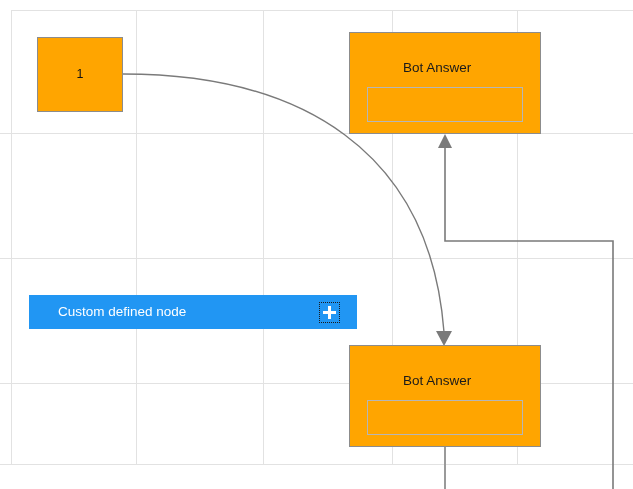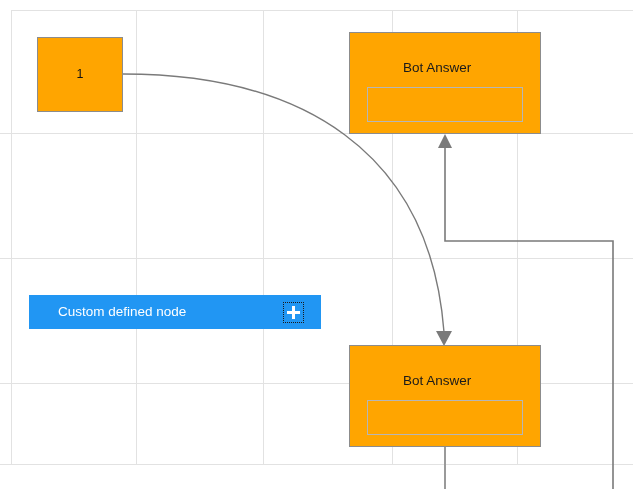--- a/index.html
+++ b/index.html
@@ -73,21 +73,21 @@
   .node-square-label {
     font-size: 12.5px;
     color: #111111;
     line-height: 1;
   }
   
   .palette-bar {
     position: absolute;
     left: 29px;
     top: 295px;
-    width: 292px;
+    width: 328px;
     height: 34px;
     background: #2196f3;
     display: flex;
     align-items: center;
     box-sizing: border-box;
   }
   .palette-label {
     position: absolute;
     left: 29px;
     font-size: 13.5px;

